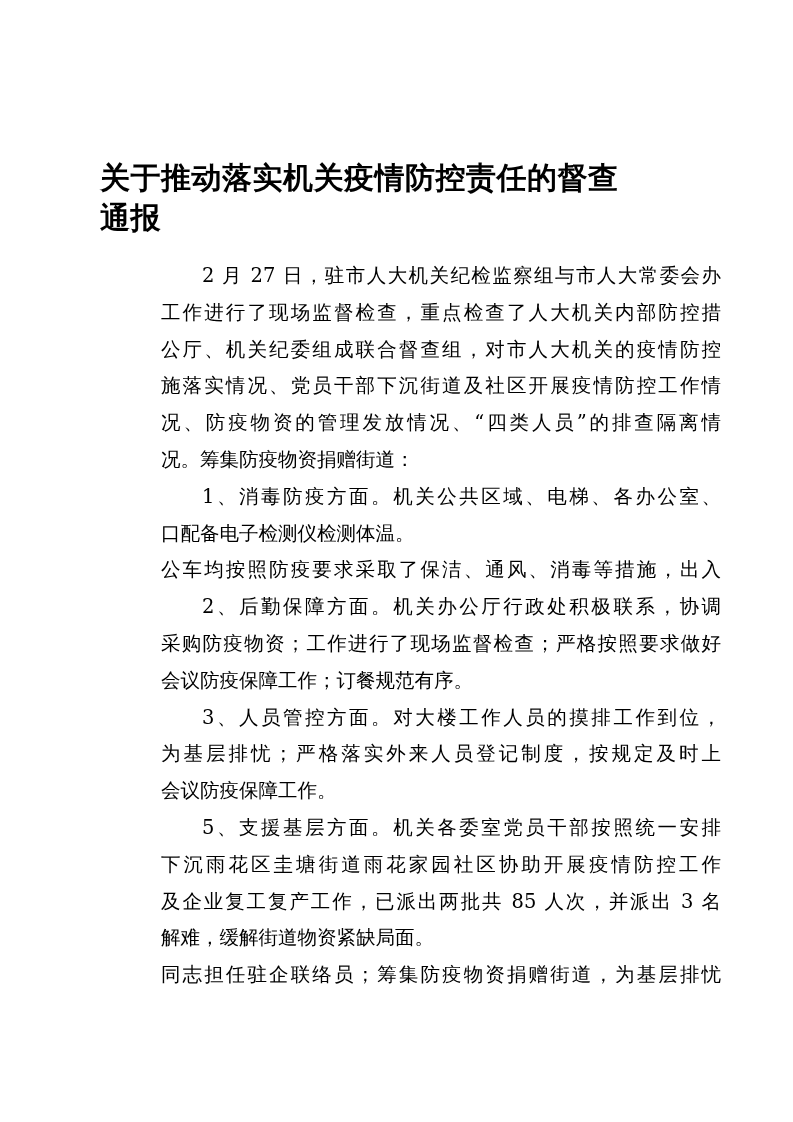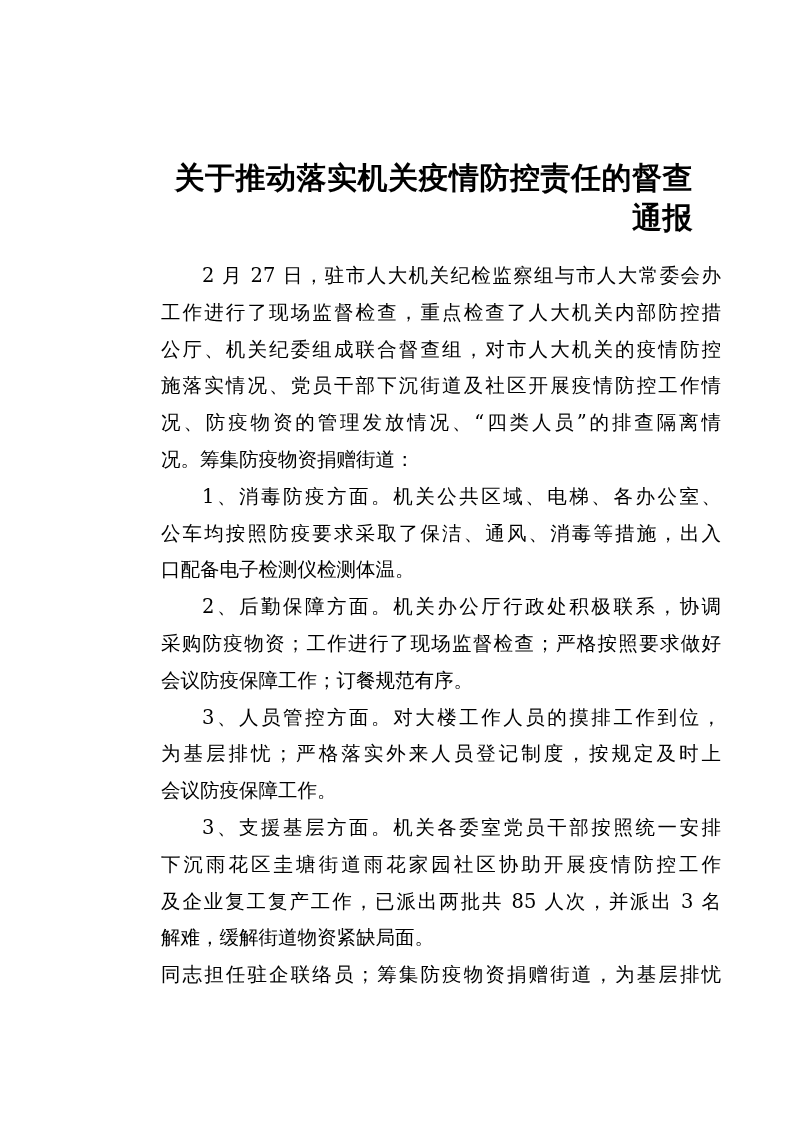--- a/index.html
+++ b/index.html
@@ -19,21 +19,21 @@
       left: 0; top: 0;
       width: 793px;
       height: 1122px;
       background: #ffffff;
     }
     .title {
       position: absolute;
       left: 100px;
       width: 593px;
       top: 138px;
-      text-align: right;
+      text-align: left;
       font-family: "DejaVu Sans", sans-serif;
       font-weight: bold;
       font-size: 30px;
       line-height: 40px;
       letter-spacing: 0.5px;
     }
     .title .line { display: block; white-space: nowrap; }
     .body {
       position: absolute;
       left: 121px;
@@ -70,38 +70,38 @@
       <span class="line indent">2 月 27 日，驻市人大机关纪检监察组与市人大常委会办</span>
       <span class="line">工作进行了现场监督检查，重点检查了人大机关内部防控措</span>
       <span class="line">公厅、机关纪委组成联合督查组，对市人大机关的疫情防控</span>
       <span class="line">施落实情况、党员干部下沉街道及社区开展疫情防控工作情</span>
       <span class="line">况、防疫物资的管理发放情况、“四类人员”的排查隔离情</span>
       <span class="line last">况。筹集防疫物资捐赠街道：</span>
     </div>
 
     <div>
       <span class="line indent">1、消毒防疫方面。机关公共区域、电梯、各办公室、</span>
+      <span class="line last">口配备电子检测仪检测体温。</span>
       <span class="line">公车均按照防疫要求采取了保洁、通风、消毒等措施，出入</span>
-      <span class="line last">口配备电子检测仪检测体温。</span>
     </div>
 
     <div>
       <span class="line indent">2、后勤保障方面。机关办公厅行政处积极联系，协调</span>
       <span class="line">采购防疫物资；工作进行了现场监督检查；严格按照要求做好</span>
       <span class="line last">会议防疫保障工作；订餐规范有序。</span>
     </div>
 
     <div>
       <span class="line indent">3、人员管控方面。对大楼工作人员的摸排工作到位，</span>
       <span class="line">为基层排忧；严格落实外来人员登记制度，按规定及时上</span>
       <span class="line last">会议防疫保障工作。</span>
     </div>
 
     <div>
-      <span class="line indent">3、支援基层方面。机关各委室党员干部按照统一安排</span>
+      <span class="line indent">5、支援基层方面。机关各委室党员干部按照统一安排</span>
       <span class="line">下沉雨花区圭塘街道雨花家园社区协助开展疫情防控工作</span>
       <span class="line">及企业复工复产工作，已派出两批共 85 人次，并派出 3 名</span>
       <span class="line last">解难，缓解街道物资紧缺局面。</span>
       <span class="line">同志担任驻企联络员；筹集防疫物资捐赠街道，为基层排忧</span>
     </div>
 
   </div>
 </div>
 
 </body></html>

